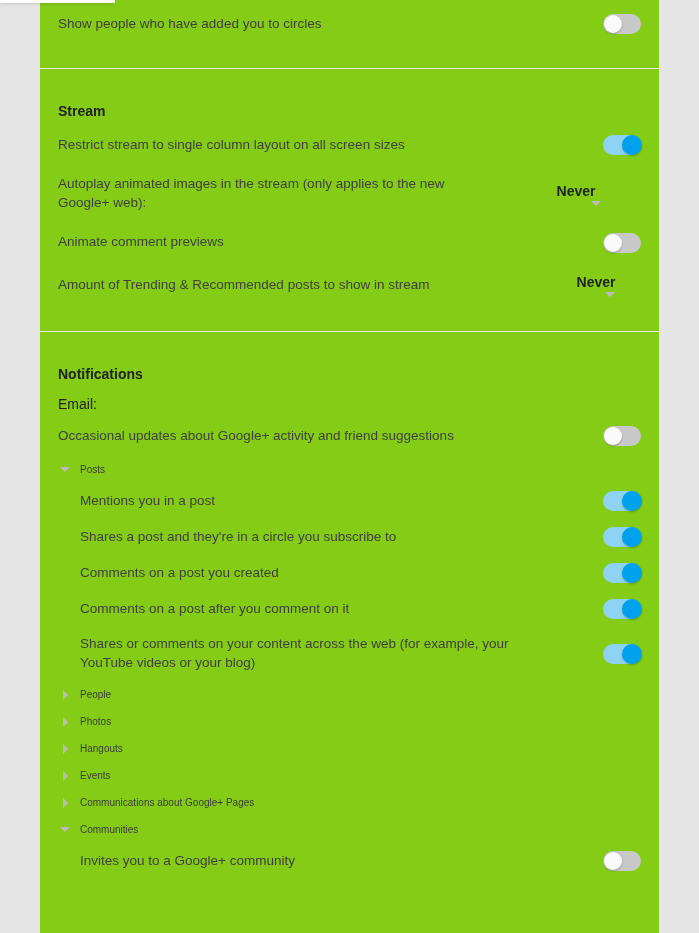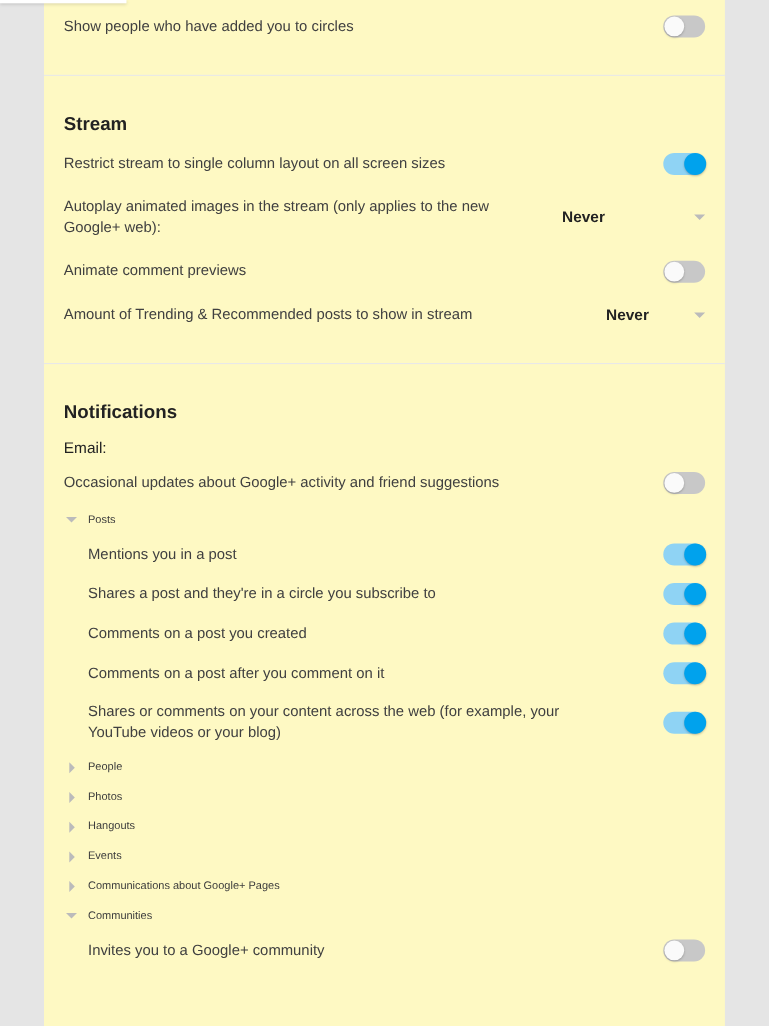--- a/index.html
+++ b/index.html
@@ -9,21 +9,21 @@
     width: 699px;
     height: 933px;
     overflow: hidden;
   }
   .outer {
     background: #e5e5e5;
     padding: 0 40px;
     height: 100%;
   }
   .panel {
-    background: #fef9c3;
+    background: #84cc16;
     width: 100%;
     height: 100%;
     position: relative;
     padding: 0 0 0 0;
   }
   .card {
     padding: 16px 18px 24px 18px;
     border-bottom: 1px solid #e8e8e8;
   }
   .card.last { border-bottom: none; }
@@ -32,21 +32,21 @@
     align-items: center;
     justify-content: space-between;
     padding: 10px 0;
     font-size: 13.5px;
     color: #404040;
     line-height: 1.4;
   }
   .row .label { flex: 1; padding-right: 40px; }
   .section-title {
     font-weight: bold;
-    font-size: 17px;
+    font-size: 14px;
     color: #222;
     padding: 18px 0 6px 0;
   }
   .sub-title {
     font-weight: normal;
     font-size: 14px;
     color: #222;
     padding: 8px 0 4px 0;
   }
   
@@ -74,20 +74,21 @@
   
   .dropdown {
     display: flex;
     align-items: center;
     color: #222;
     font-weight: bold;
     font-size: 14px;
     cursor: pointer;
     min-width: 130px;
     justify-content: space-between;
+    flex-direction: column;
   }
   .dropdown .dd-arrow {
     margin-left: 40px;
   }
   .arrow {
     width: 0; height: 0;
     border-left: 5px solid transparent;
     border-right: 5px solid transparent;
   }
   .arrow.down { border-top: 5px solid #bbb; }

